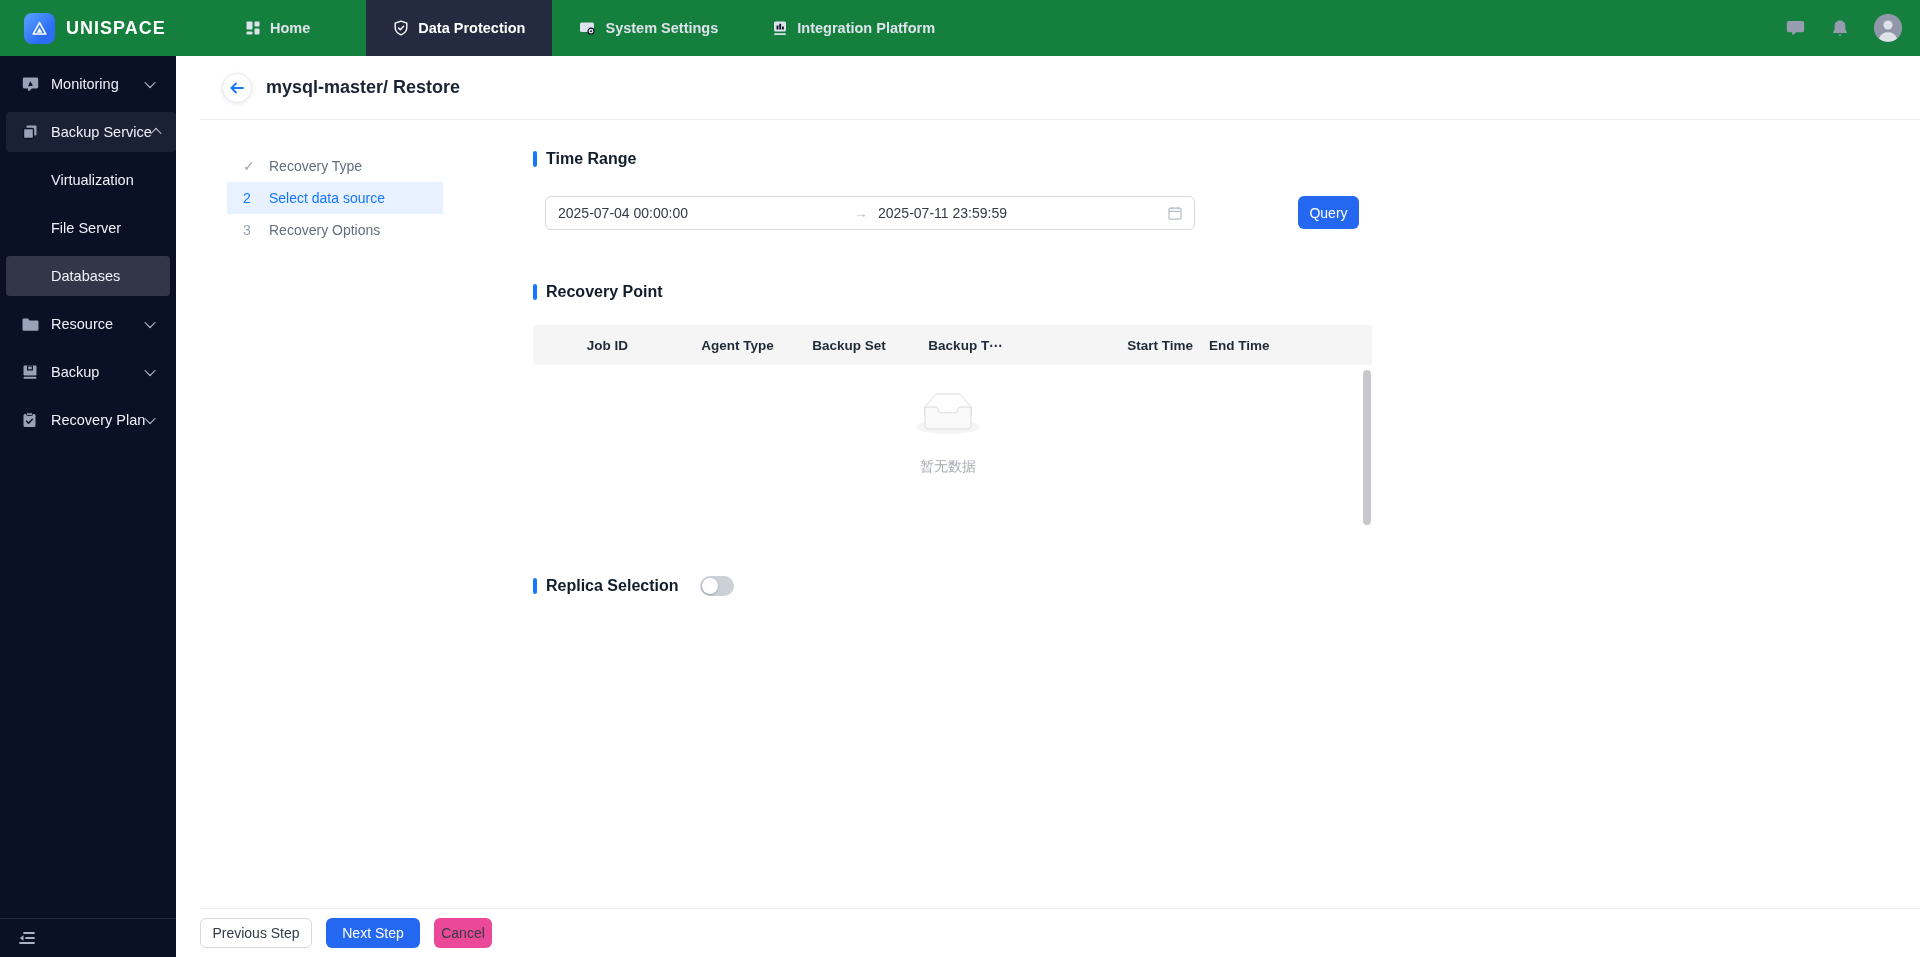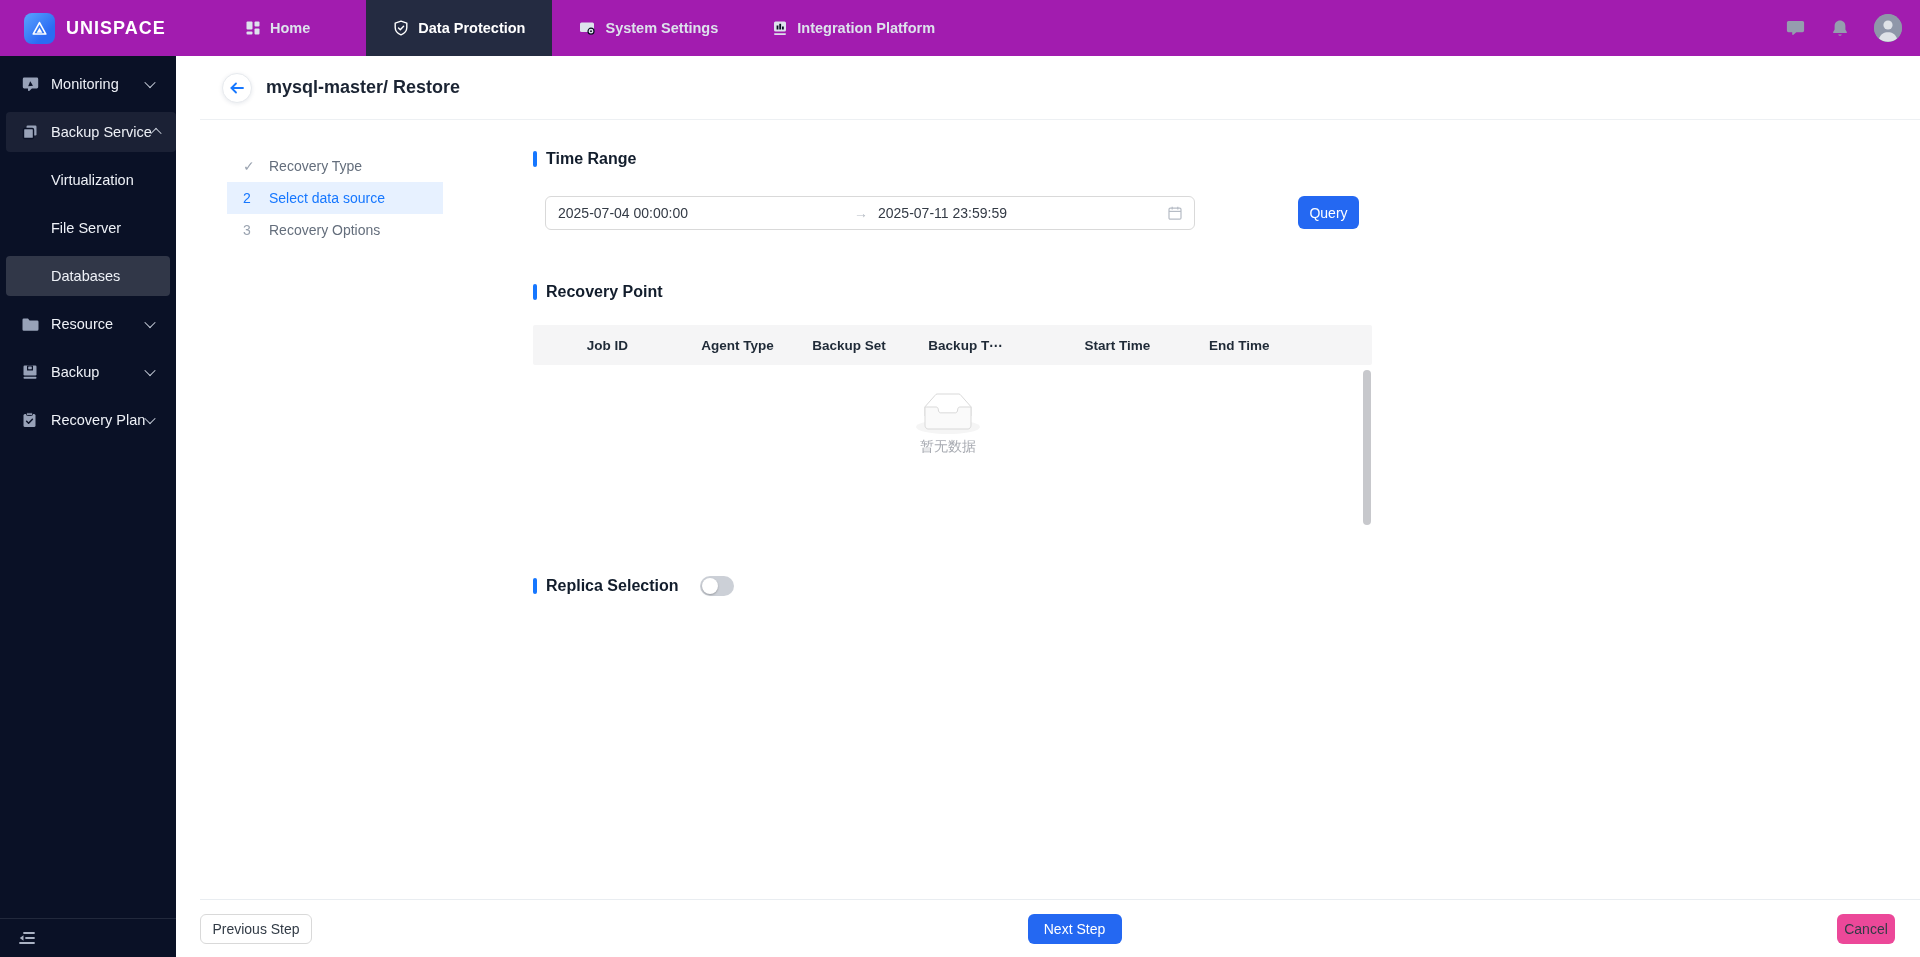--- a/index.html
+++ b/index.html
@@ -1,21 +1,21 @@
 <!DOCTYPE html>
 <html><head>
 <meta charset="utf-8">
 <style>
   * { margin:0; padding:0; box-sizing:border-box; }
   html,body { width:1920px; height:957px; }
   body { font-family:"Liberation Sans", sans-serif; background:#fff; overflow:hidden; }
   .app { position:relative; width:1920px; height:957px; }
 
   
-  .topbar { position:absolute; left:0; top:0; width:1920px; height:56px; background:#a21caf; display:flex; align-items:stretch; z-index:30; }
+  .topbar { position:absolute; left:0; top:0; width:1920px; height:56px; background:#15803d; display:flex; align-items:stretch; z-index:30; }
   .brand { display:flex; align-items:center; padding-left:24px; width:200px; flex:none; }
   .logo-badge { width:31px; height:31px; border-radius:8px; background:linear-gradient(135deg,#5aa4ff 0%,#2b6cf3 70%); display:flex; align-items:center; justify-content:center; flex:none; }
   .brand-name { color:#fff; font-size:18px; font-weight:700; letter-spacing:1px; margin-left:11px; }
   .top-tabs { display:flex; align-items:stretch; margin-left:18px; }
   .top-tab { display:flex; align-items:center; gap:9px; padding:0 27px; color:#dde2ec; font-size:14.5px; font-weight:600; cursor:pointer; }
   .top-tab.active { background:#242b41; color:#ffffff;margin-left:29px; }
   .top-tab svg { flex:none; }
   .topbar-right { margin-left:auto; display:flex; align-items:center; gap:25px; padding-right:18px; }
   .top-icon { color:#959dae; display:flex; align-items:center; }
   .avatar { width:28px; height:28px; border-radius:50%; background:#8f97a9; overflow:hidden; display:flex; align-items:center; justify-content:center; }
@@ -64,34 +64,34 @@
   .cal-icon { padding-right:12px; color:#b6bcc5; display:flex; }
   .btn-query { position:absolute; left:765px; top:0; width:61px; height:33px; background:#2468f2; border:none; border-radius:6px; color:#fff; font-size:14px; font-family:inherit; cursor:pointer; }
 
   
   .rp-title { top:163px; }
   .rp-table { position:absolute; top:205px; left:0; width:839px; }
   .rp-head { height:40px; background:#f5f5f6; border-radius:2px; display:flex; align-items:center; }
   .th { position:relative; font-size:13.5px; font-weight:700; color:#1f2a37; text-align:center; white-space:nowrap; overflow:hidden; }
   .th:not(:last-child)::after { content:""; position:absolute; right:0; top:12px; bottom:12px; width:1px; background:#e2e2e4; }
   .th.w1{width:149px;} .th.w2{width:111px;} .th.w3{width:112px;} .th.w4{width:121px;}
-  .th.w5{width:167px; text-align:center; padding-left:16px;}
+  .th.w5{width:167px; text-align:right; padding-left:16px;}
   .th.w6{width:170px; text-align:left; padding-left:16px;}
   .rp-body { position:relative; height:166px; background:#fff; }
   .empty { position:absolute; left:0; right:9px; top:28px; text-align:center; }
-  .empty-text { margin-top:0; font-size:14px; color:#a8abb2; }
+  .empty-text { margin-top:20px; font-size:14px; color:#a8abb2; }
   .v-scroll { position:absolute; right:1px; top:5px; width:8px; height:155px; background:#c7c8cc; border-radius:4px; cursor:pointer; }
 
   
   .rep-title { top:456px; }
   .toggle { width:34px; height:20px; border-radius:10px; background:#ccd0d7; position:relative; margin-left:12px; cursor:pointer; flex:none; }
   .toggle .knob { position:absolute; left:2px; top:2px; width:16px; height:16px; border-radius:50%; background:#fff; box-shadow:0 1px 2px rgba(0,0,0,0.25); }
 
   
-  .footer { position:absolute; left:0; right:0; bottom:0; height:58px; background:#fff; border-top:1px solid #e9edf1; display:flex; align-items:center; justify-content:space-between; gap:14px; padding-right:25px; }
+  .footer { position:absolute; left:0; right:0; bottom:0; height:49px; background:#fff; border-top:1px solid #e9edf1; display:flex; align-items:center; justify-content:flex-start; gap:14px; padding-right:25px; }
   .btn { height:30px; border-radius:6px; font-size:14px; font-family:inherit; cursor:pointer; display:inline-flex; align-items:center; justify-content:center; }
   .btn-prev { width:112px; background:#fff; border:1px solid #d9d9d9; color:#323b46; }
   .btn-next { width:94px; background:#2468f2; border:none; color:#fff; }
   .btn-cancel { width:58px; background:#ec4899; border:none; color:#323b46; }
 </style>
 </head>
 <body>
 
 <div class="app">
 

